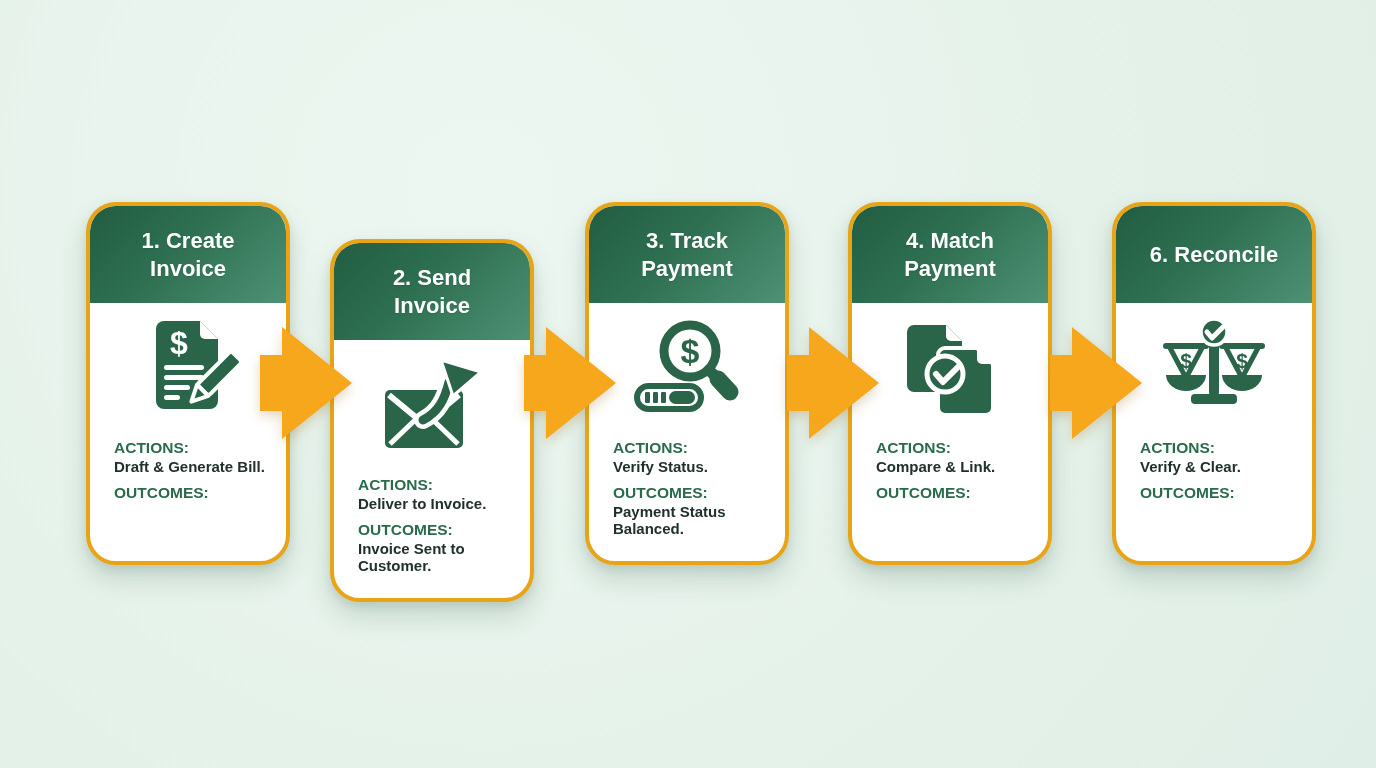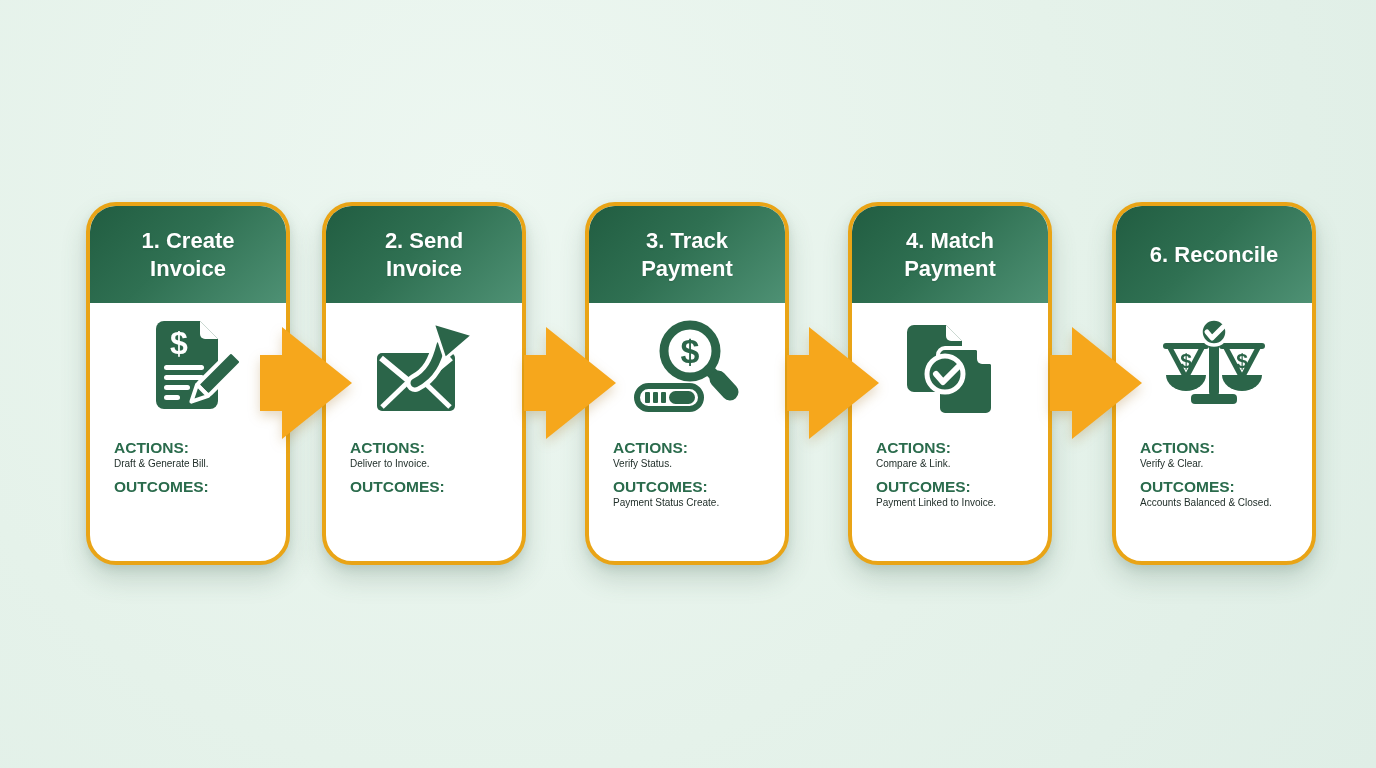--- a/index.html
+++ b/index.html
@@ -26,21 +26,21 @@
     top:202px;
     width:204px;
     height:363px;
     background:#FFFFFF;
     border:4px solid var(--gold);
     border-radius:30px;
     box-shadow:0 14px 26px rgba(60,95,75,.20), 0 4px 8px rgba(60,95,75,.12);
     overflow:hidden;
   }
   .card-1{left:58px;margin-left:28px;}
-  .card-2{left:322px;}
+  .card-2{left:330px;margin-top:37px;}
   .card-3{left:585px;}
   .card-4{left:848px;}
   .card-5{left:1112px;}
   .card-header{
     height:97px;
     background:linear-gradient(135deg, #215D41 0%, #2F7052 45%, #4E9174 100%);
     display:flex;align-items:center;justify-content:center;
     border-radius:24px 24px 0 0;
   }
   .card-title{
@@ -61,23 +61,24 @@
     padding:6px 21px 0 24px;
   }
   .label{
     color:var(--label-green);
     font-weight:bold;
     font-size:15.5px;
     line-height:1.2;
   }
   .desc{
     color:var(--body-text);
-    font-size:10px;
+    font-size:15px;
     line-height:1.17;
     margin-bottom:9px;
+    font-weight:bold;
   }
   .arrow{
     position:absolute;
     top:327px;
     width:92px;
     height:112px;
     z-index:5;
     filter:drop-shadow(0 5px 6px rgba(150,100,10,.25));
   }
   .arrow-1{left:260px;}
@@ -130,20 +131,21 @@
         <path d="M81 88 L56 64" stroke="#FFFFFF" stroke-width="5" fill="none"></path>
         <path d="M46 64 C 62 56 68 42 72 26" stroke="#FFFFFF" stroke-width="18" fill="none" stroke-linecap="round"></path>
         <path d="M46 64 C 62 56 68 42 72 26" stroke="#2B6549" stroke-width="9" fill="none" stroke-linecap="round"></path>
         <path d="M64 4 L104 16 L76 40 Z" fill="#2B6549" stroke="#FFFFFF" stroke-width="3" stroke-linejoin="round"></path>
       </svg>
     </div>
     <div class="card-body">
       <div class="label">ACTIONS:</div>
       <div class="desc">Deliver to Invoice.</div>
       <div class="label">OUTCOMES:</div>
+      <div class="desc">Invoice Sent to Customer.</div>
     </div>
   </div>
 
   <div class="card card-3">
     <div class="card-header">
       <div class="card-title">3. Track Payment</div>
     </div>
     <div class="card-iconbox">
       <svg class="icon-svg" width="110" height="104" viewBox="0 0 110 104">
         <circle cx="58" cy="34" r="26" fill="none" stroke="#2B6549" stroke-width="9"></circle>
@@ -154,21 +156,21 @@
         <rect x="37" y="74" width="26" height="13" rx="6.5" fill="#2B6549"></rect>
         <rect x="13" y="75" width="5" height="11" rx="1" fill="#2B6549"></rect>
         <rect x="21" y="75" width="5" height="11" rx="1" fill="#2B6549"></rect>
         <rect x="29" y="75" width="5" height="11" rx="1" fill="#2B6549"></rect>
       </svg>
     </div>
     <div class="card-body">
       <div class="label">ACTIONS:</div>
       <div class="desc">Verify Status.</div>
       <div class="label">OUTCOMES:</div>
-      <div class="desc">Payment Status Create.</div>
+      <div class="desc">Payment Status Balanced.</div>
     </div>
   </div>
 
   <div class="card card-4">
     <div class="card-header">
       <div class="card-title">4. Match Payment</div>
     </div>
     <div class="card-iconbox">
       <svg class="icon-svg" width="104" height="104" viewBox="0 0 104 104">
         <path d="M16 8 h32 l16 16 v44 a7 7 0 0 1 -7 7 H16 a7 7 0 0 1 -7 -7 V15 a7 7 0 0 1 7 -7 Z" fill="#2B6549"></path>
@@ -176,21 +178,20 @@
         <path d="M47 31 h32 l16 16 v44 a7 7 0 0 1 -7 7 H47 a7 7 0 0 1 -7 -7 V38 a7 7 0 0 1 7 -7 Z" fill="#2B6549" stroke="#FFFFFF" stroke-width="4"></path>
         <path d="M79 31 l16 16 H84 a5 5 0 0 1 -5 -5 Z" fill="#FFFFFF"></path>
         <circle cx="47" cy="57" r="18" fill="#2B6549" stroke="#FFFFFF" stroke-width="5"></circle>
         <path d="M38 57 l7 8 l15 -15" stroke="#FFFFFF" stroke-width="6" fill="none" stroke-linecap="round" stroke-linejoin="round"></path>
       </svg>
     </div>
     <div class="card-body">
       <div class="label">ACTIONS:</div>
       <div class="desc">Compare &amp; Link.</div>
       <div class="label">OUTCOMES:</div>
-      <div class="desc">Payment Linked to Invoice.</div>
     </div>
   </div>
 
   <div class="card card-5">
     <div class="card-header">
       <div class="card-title">6. Reconcile</div>
     </div>
     <div class="card-iconbox">
       <svg class="icon-svg" width="110" height="102" viewBox="0 0 110 102">
         <rect x="50" y="24" width="10" height="54" rx="4" fill="#2B6549"></rect>
@@ -204,21 +205,20 @@
         <path d="M63 57 A20 16 0 0 0 103 57 Z" fill="#2B6549"></path>
         <text x="83" y="50" font-size="21" fill="#2B6549" text-anchor="middle">$</text>
         <circle cx="55" cy="14" r="13" fill="#2B6549" stroke="#FFFFFF" stroke-width="3.5"></circle>
         <path d="M48 14 l5 6 l11 -11" stroke="#FFFFFF" stroke-width="5" fill="none" stroke-linecap="round" stroke-linejoin="round"></path>
       </svg>
     </div>
     <div class="card-body">
       <div class="label">ACTIONS:</div>
       <div class="desc">Verify &amp; Clear.</div>
       <div class="label">OUTCOMES:</div>
-      <div class="desc">Accounts Balanced &amp; Closed.</div>
     </div>
   </div>
 
   <div class="arrow arrow-1">
     <svg width="92" height="112" viewBox="0 0 92 112">
         <polygon points="0,28 22,28 22,0 92,56 22,112 22,84 0,84" fill="#F6A71C"></polygon>
       </svg>
   </div>
   <div class="arrow arrow-2">
     <svg width="92" height="112" viewBox="0 0 92 112">

